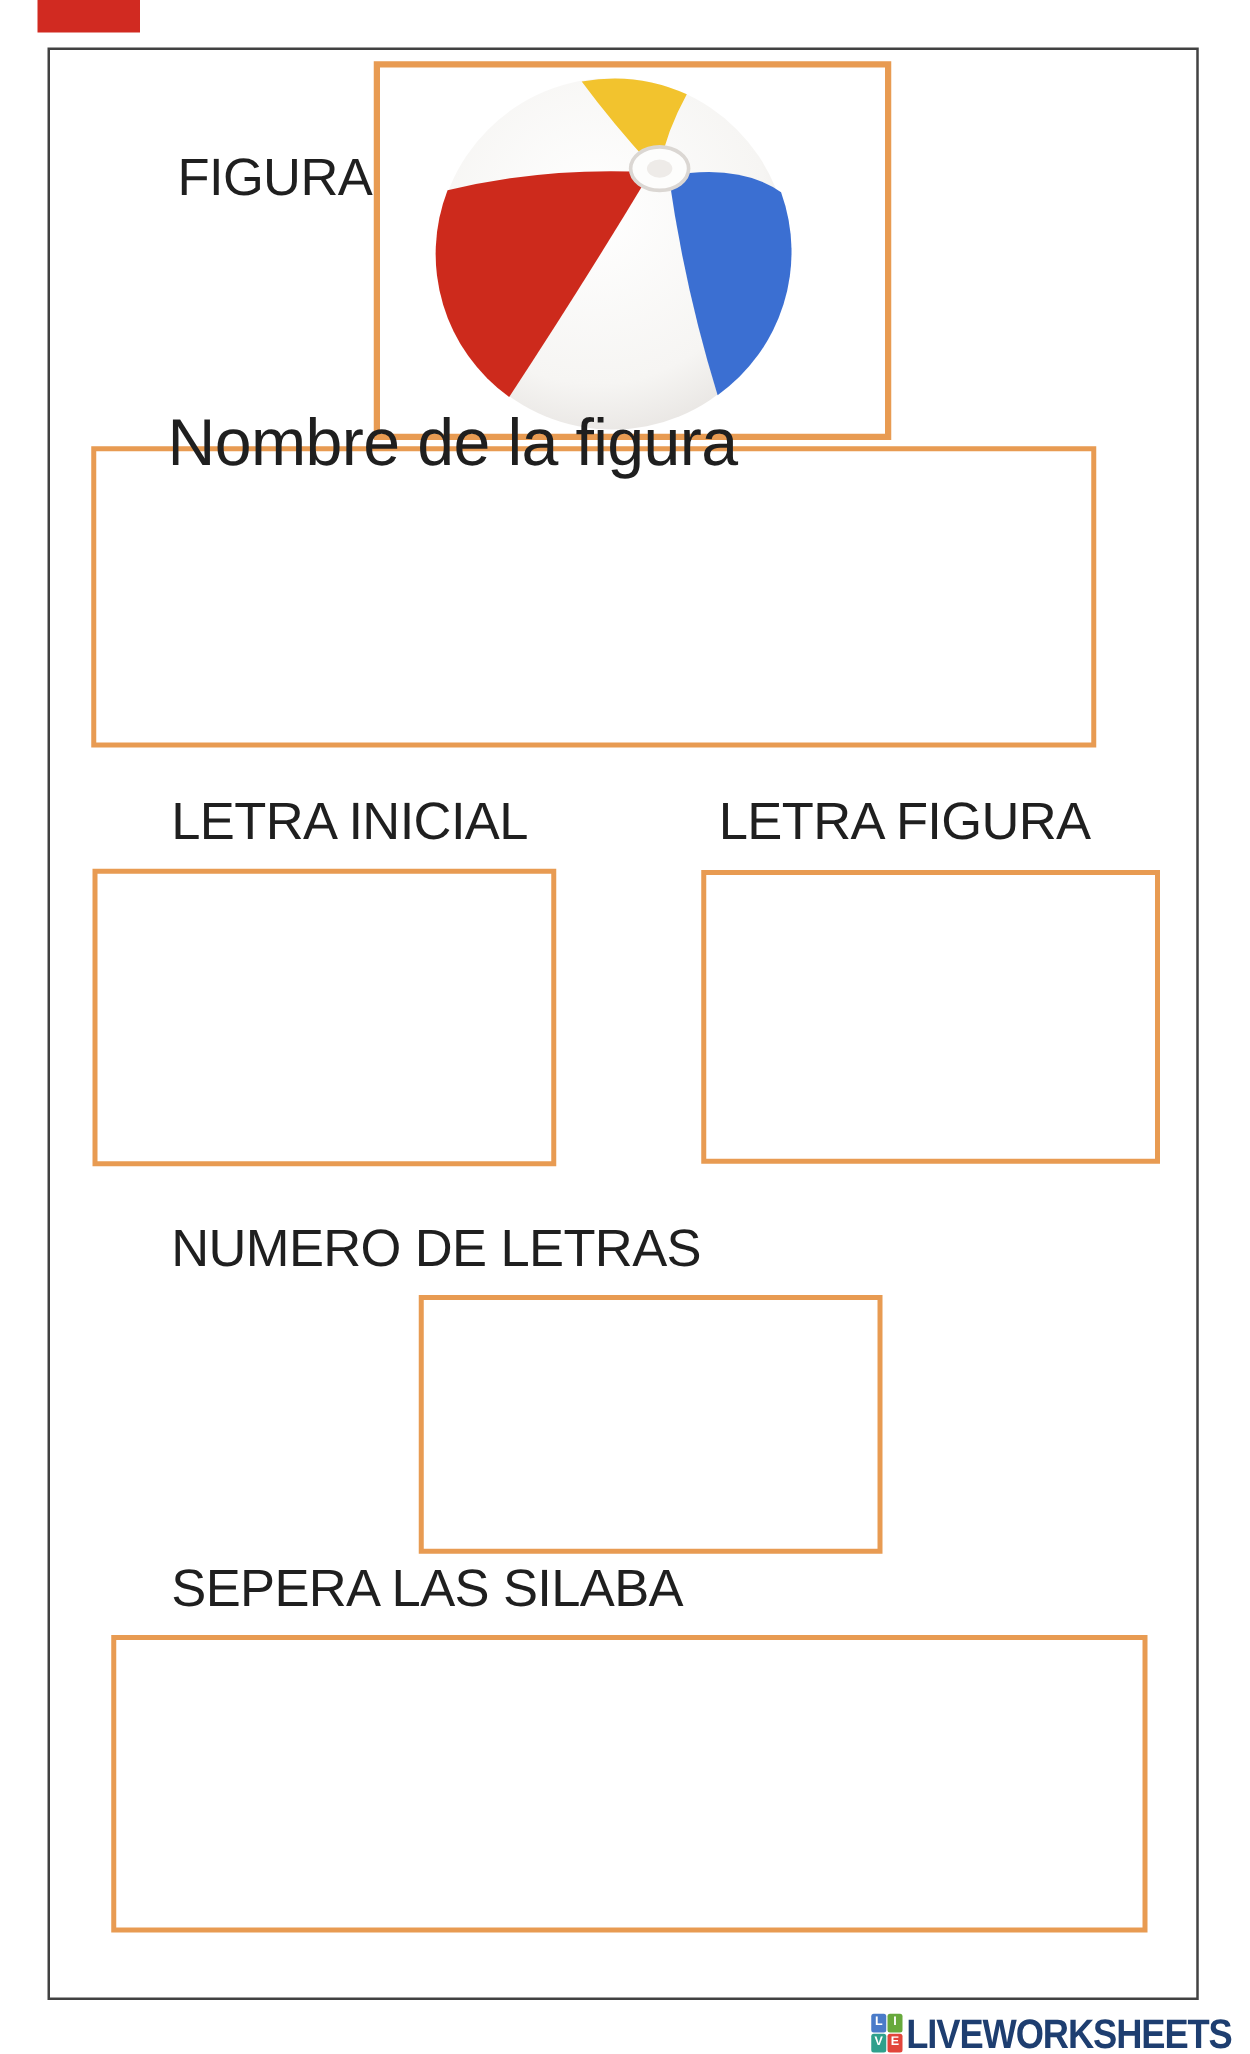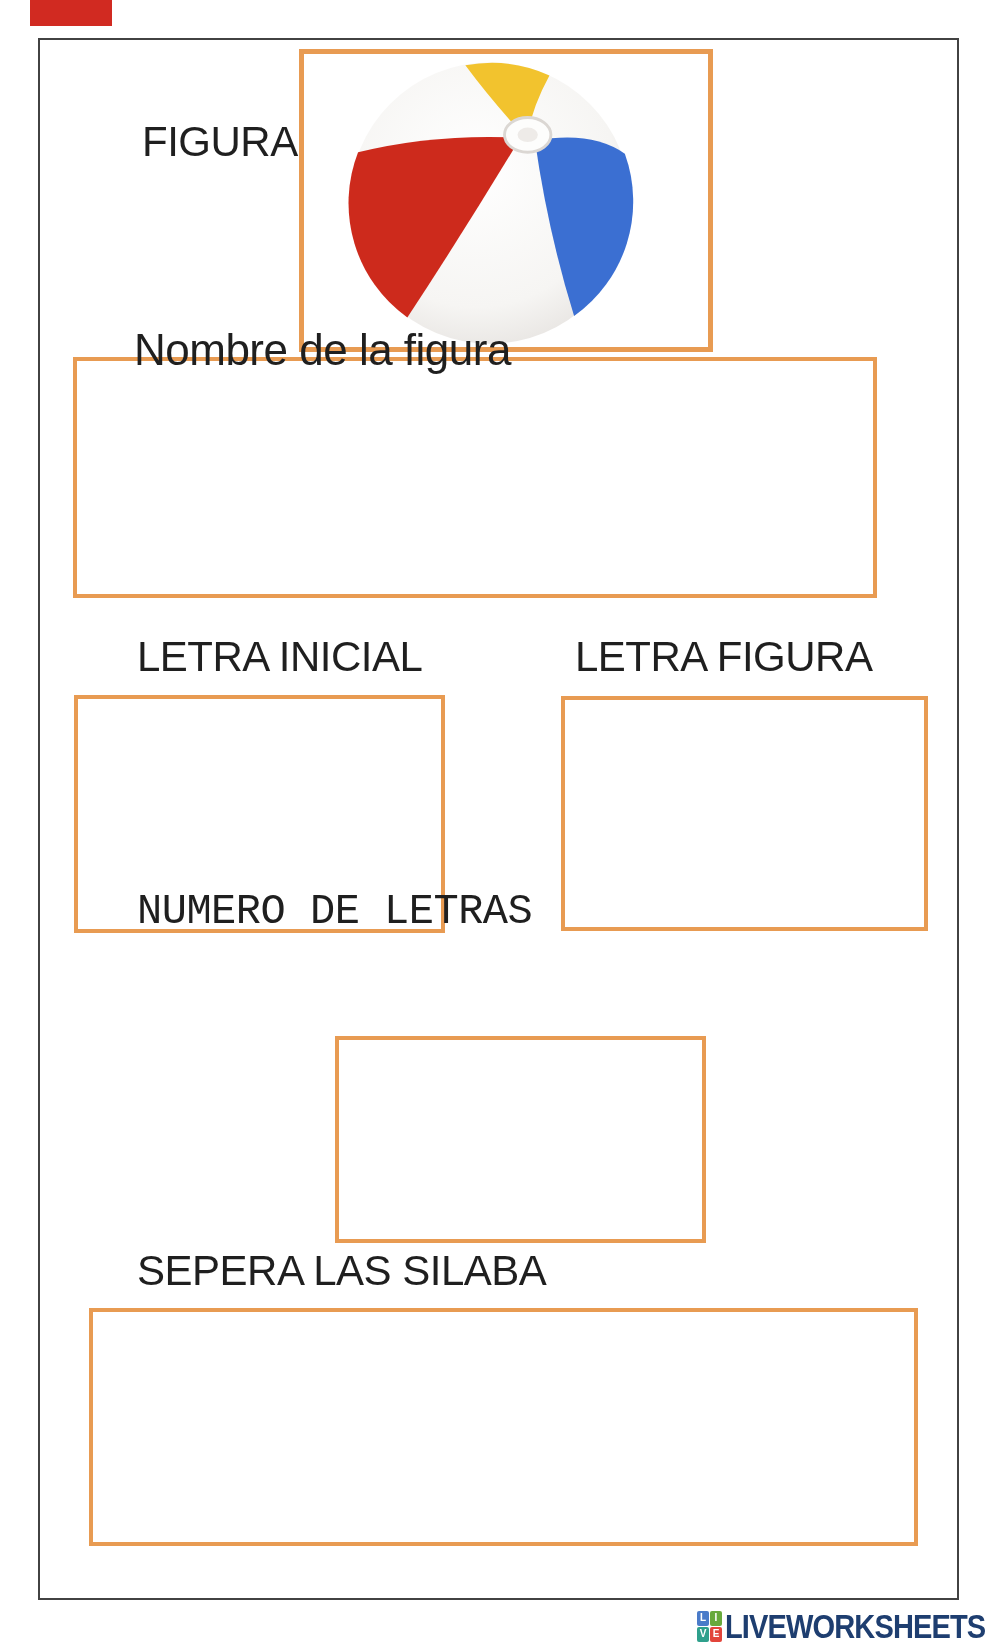--- a/index.html
+++ b/index.html
@@ -8,24 +8,24 @@
     font-family:"Liberation Sans", sans-serif;color:#1f1f1f;
   }
   .abs{position:absolute;box-sizing:border-box;}
   .marker{left:30px;top:0;width:82px;height:26px;background:#d12a21;}
   .frame{left:38px;top:38px;width:921px;height:1562px;border:2px solid #424242;background:transparent;}
   .obox{border:4px solid #e89b52;background:#ffffff;}
   .ball-box{left:299px;top:49px;width:414px;height:303px;border-width:5px;}
   .ball{position:absolute;left:41px;top:4px;width:290px;height:290px;}
   .lbl{position:absolute;white-space:nowrap;font-size:42px;letter-spacing:-0.5px;line-height:1;z-index:5;}
   .lbl-figura{left:142px;top:121px;}
-  .lbl-nombre{left:134px;top:328px;font-size:44px;}
+  .lbl-nombre{left:134px;top:328px;font-size:53px;}
   .lbl-inicial{left:137px;top:636px;text-align:center;}
   .lbl-final{left:575px;top:636px;}
-  .lbl-numero{left:137px;top:891px;font-family:Liberation Mono, monospace;}
+  .lbl-numero{left:137px;top:978px;}
   .lbl-silabas{left:137px;top:1250px;}
   .box-nombre{left:73px;top:357px;width:804px;height:241px;}
   .box-inicial{left:74px;top:695px;width:371px;height:238px;}
   .box-final{left:561px;top:696px;width:367px;height:235px;}
   .box-numero{left:335px;top:1036px;width:371px;height:207px;}
   .box-silabas{left:89px;top:1308px;width:829px;height:238px;}
   .footer{position:absolute;left:697px;top:1609px;height:34px;display:flex;align-items:center;z-index:6;}
   .tiles{display:grid;grid-template-columns:12px 12px;grid-template-rows:15px 15px;gap:1px;margin-right:3px;}
   .tile{display:flex;align-items:center;justify-content:center;border-radius:2px;
         color:#ffffff;font-size:10px;font-weight:bold;line-height:1;}

